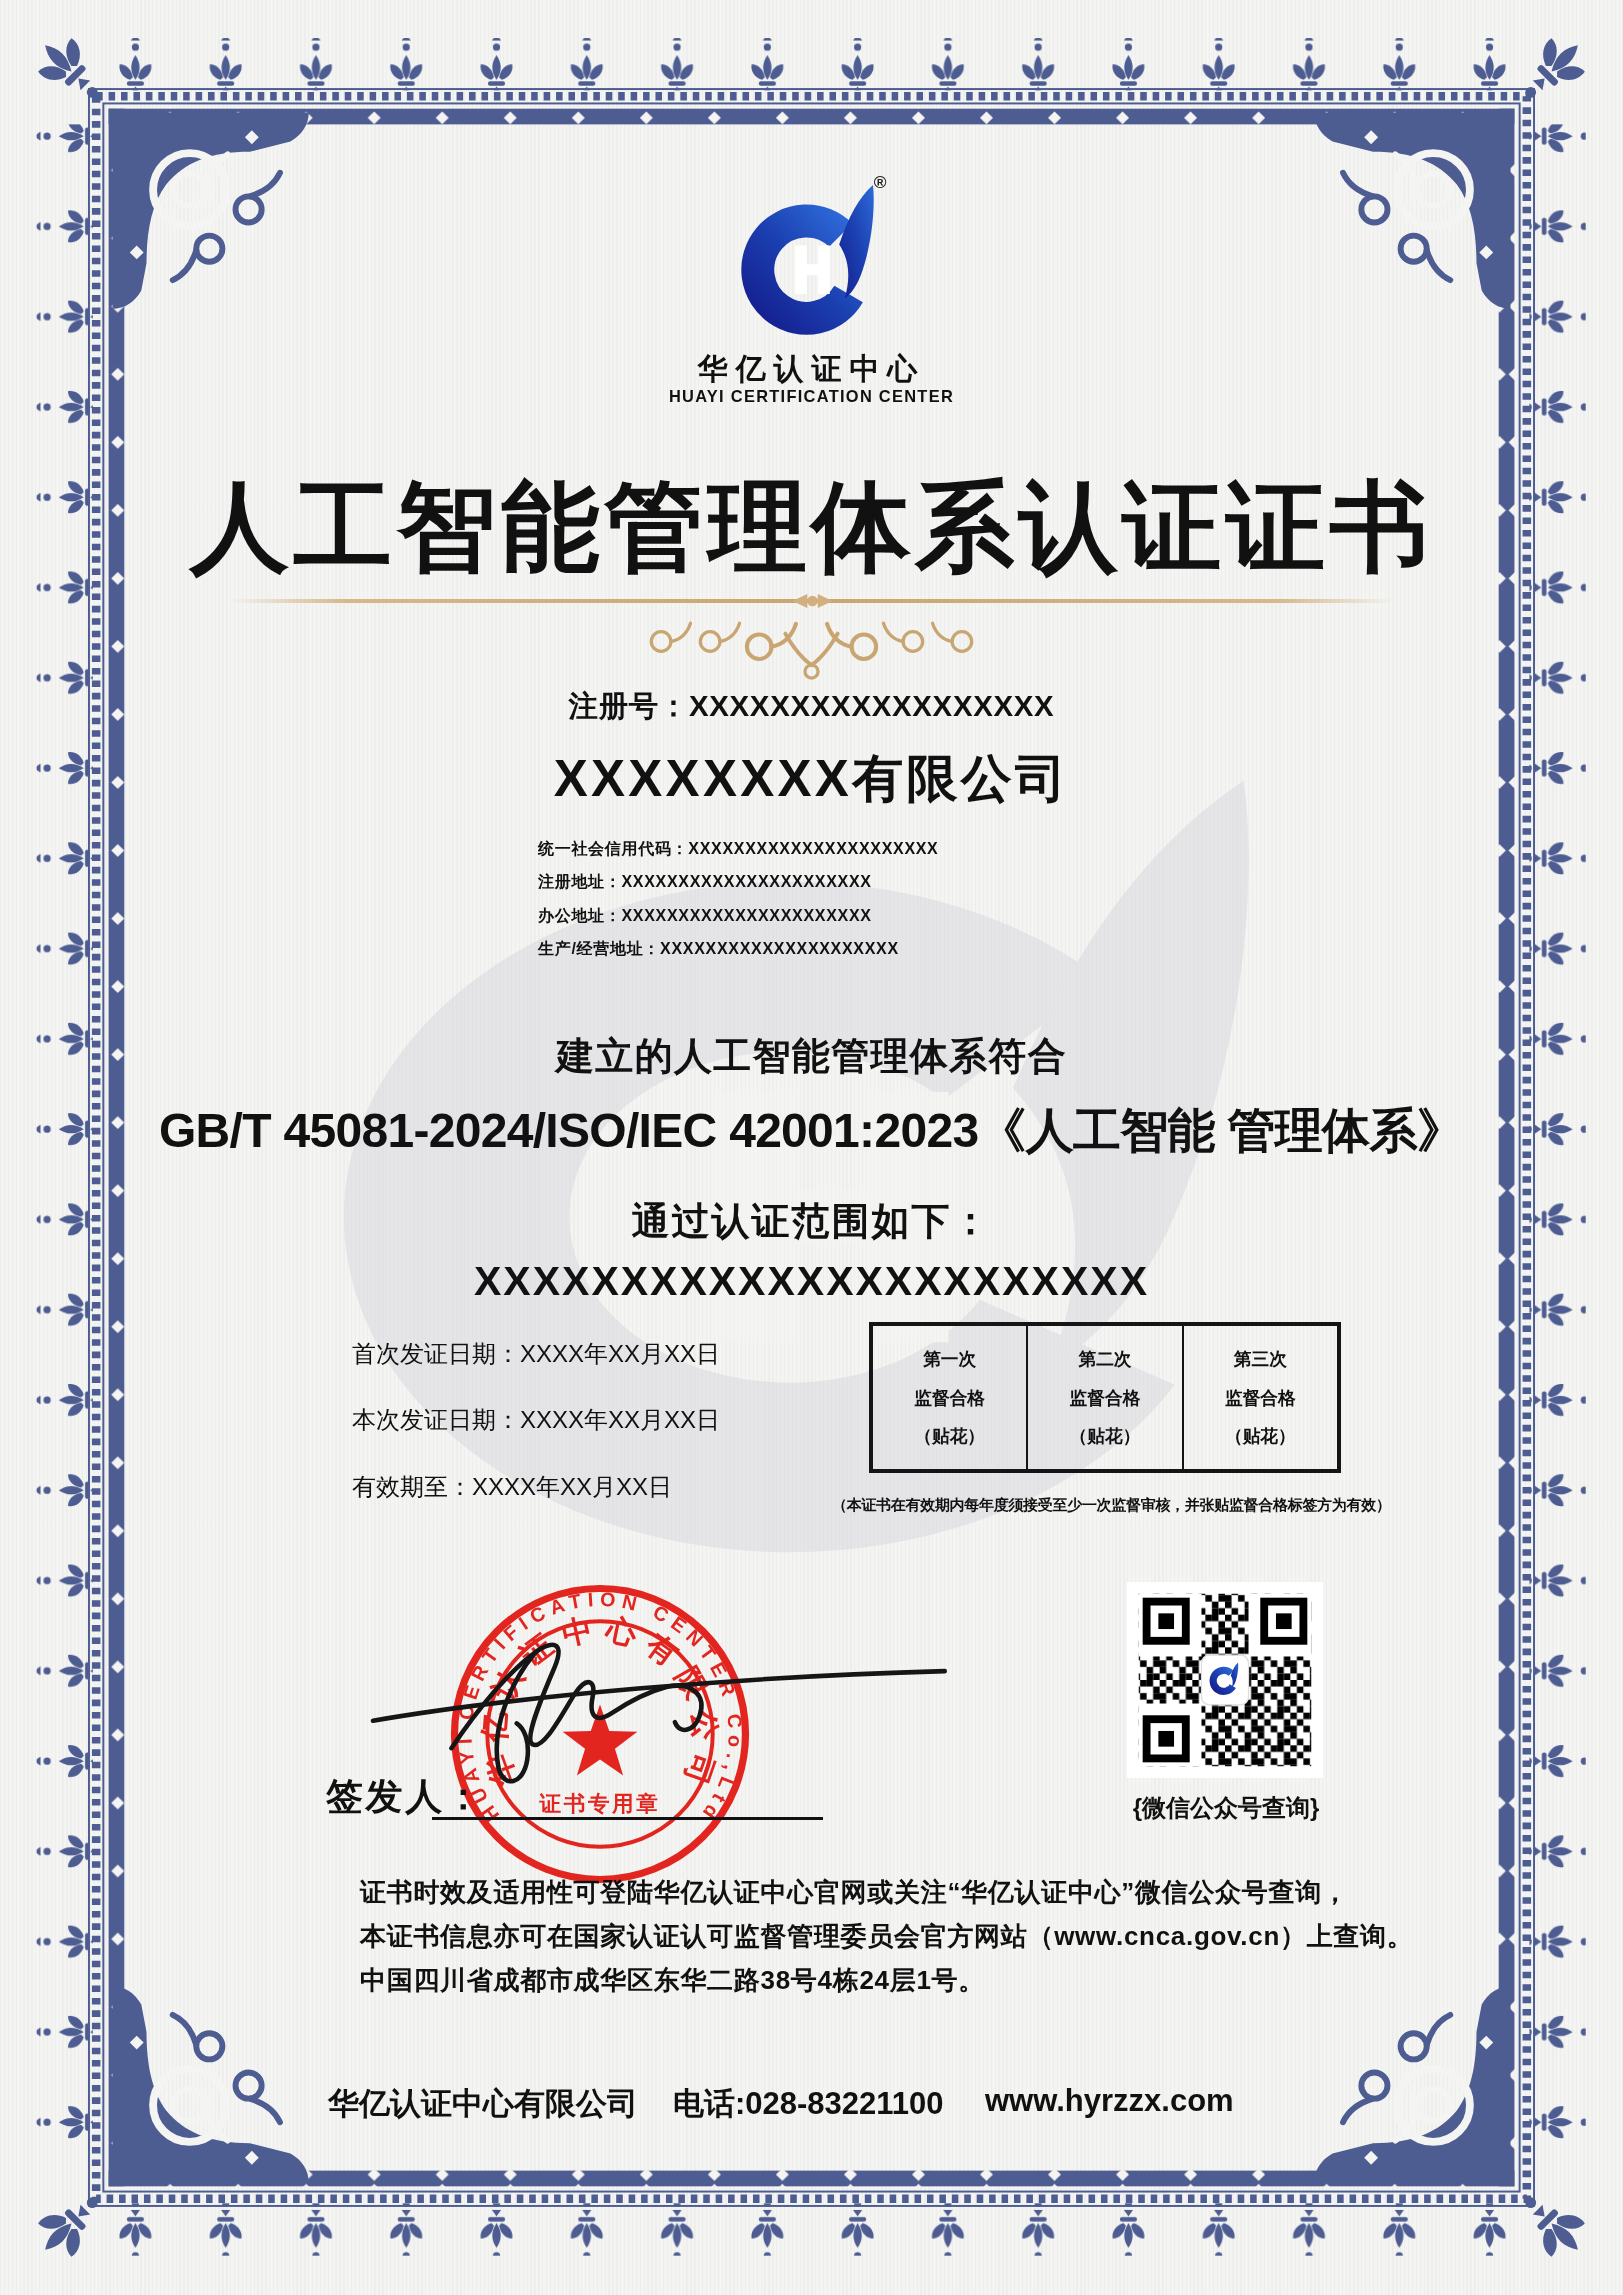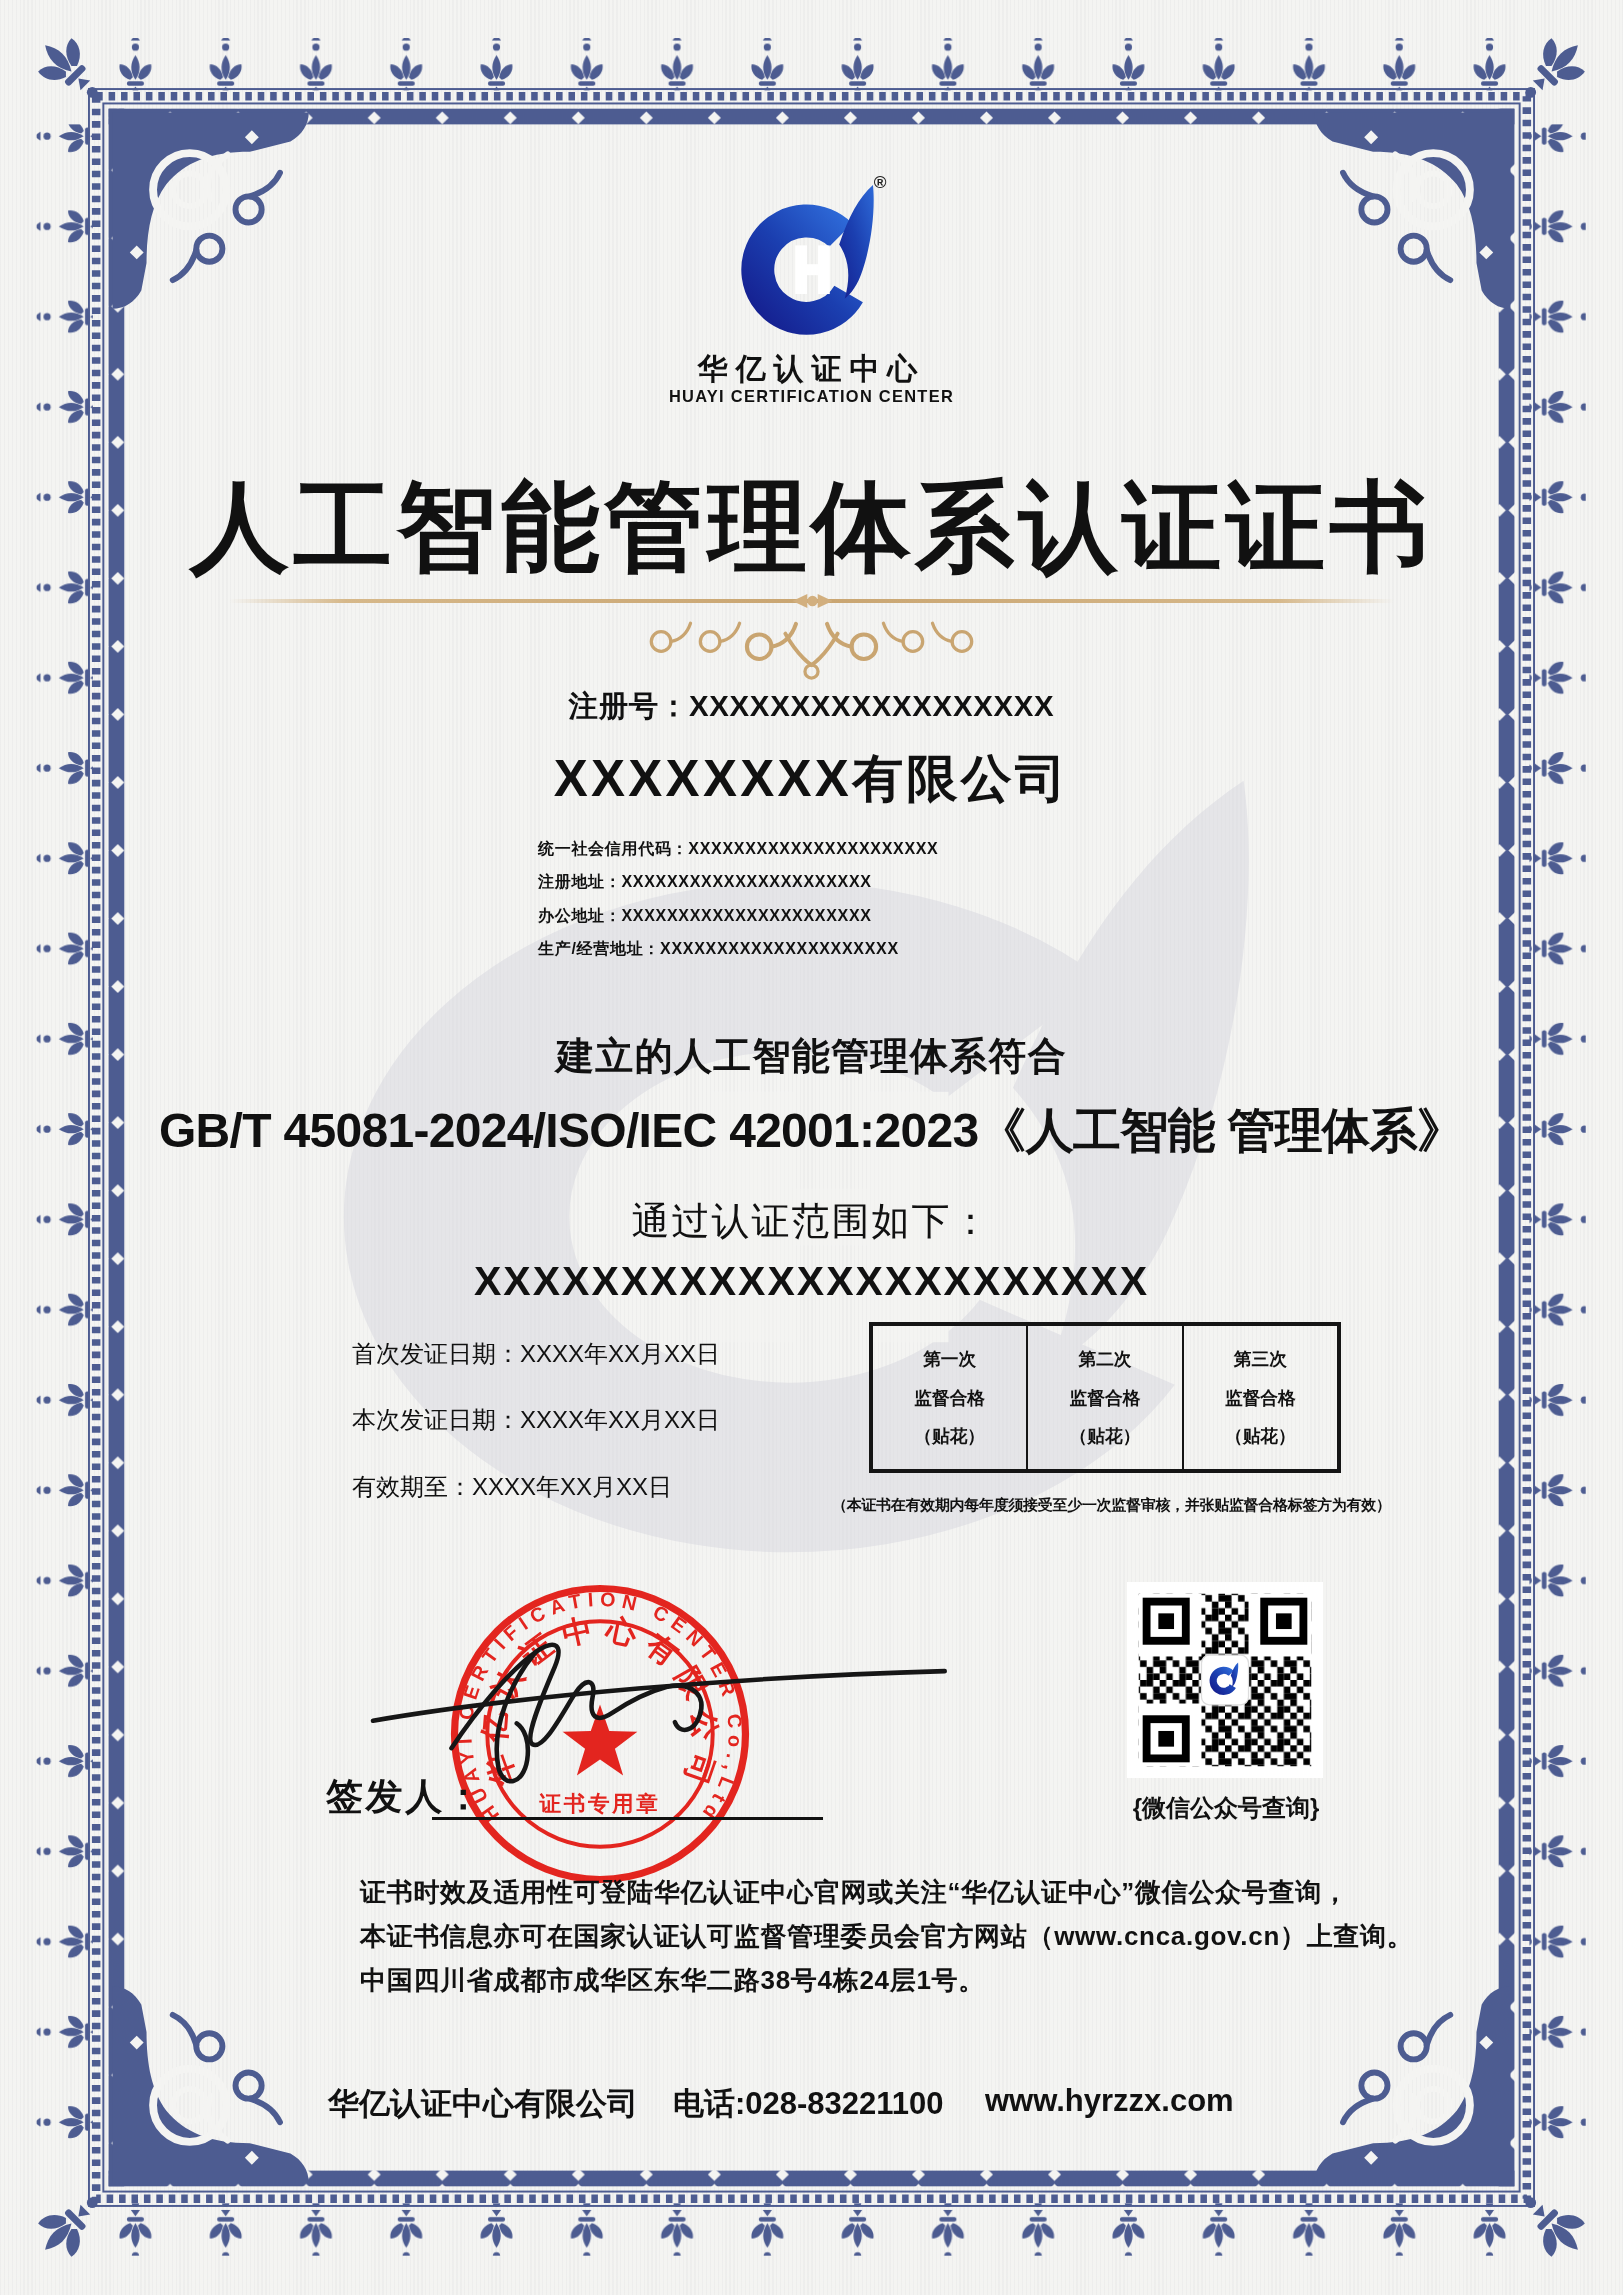--- a/index.html
+++ b/index.html
@@ -16,21 +16,21 @@
   .brand-cn{top:349px;font-size:30px;font-weight:700;letter-spacing:7.9px;}
   .brand-en{top:387px;font-size:16.4px;font-weight:700;letter-spacing:1.3px;}
   .title{top:462px;font-size:99px;font-weight:900;letter-spacing:4.6px;white-space:nowrap;}
   .goldline{top:599px;left:229px;width:1165px;height:3.9px;
     background:linear-gradient(90deg, rgba(214,184,138,0), #d6b88a 10%, #c9a571 50%, #d6b88a 90%, rgba(214,184,138,0));}
   .reg-row{top:687px;font-size:29.4px;font-weight:600;letter-spacing:0.7px;}
   .company{top:745px;font-size:51px;font-weight:800;letter-spacing:3.3px;}
   .info-line{left:538px;font-size:16px;font-weight:700;white-space:nowrap;letter-spacing:0.7px;}
   .sec-intro{top:1031px;font-size:38px;font-weight:800;letter-spacing:1.3px;}
   .standard{top:1099px;font-size:48px;font-weight:800;letter-spacing:-0.7px;white-space:nowrap;}
-  .scope-label{top:1196px;font-size:38px;font-weight:400;letter-spacing:2px;}
+  .scope-label{top:1196px;font-size:38px;font-weight:700;letter-spacing:2px;}
   .scope-value{top:1258px;font-size:41px;font-weight:600;letter-spacing:2px;}
   .date-row{left:352px;font-size:24px;font-weight:400;white-space:nowrap;}
   .sup-table{left:869px;top:1322px;width:472px;height:151px;border:4.6px solid #151515;display:flex;box-sizing:border-box;background:rgba(255,255,255,0.0);}
   .sup-cell{flex:1;border-left:2.6px solid #151515;display:flex;flex-direction:column;align-items:center;justify-content:center;gap:14.4px;font-size:17.7px;font-weight:700;}
   .sup-cell:first-child{border-left:none;}
   .sup-note{left:832px;top:1496px;width:543px;text-align:center;font-size:15px;font-weight:700;white-space:nowrap;letter-spacing:-0.3px;}
   .issuer{left:326px;top:1772px;font-size:37px;font-weight:700;letter-spacing:2.6px;}
   .issuer-line{left:432px;top:1817px;width:391px;height:3.3px;background:#111;}
   .qr-caption{left:1097px;top:1792px;width:258px;text-align:center;font-size:24px;font-weight:600;}
   .footer{left:360px;top:1870px;font-size:26px;font-weight:600;line-height:44px;letter-spacing:0.7px;}

